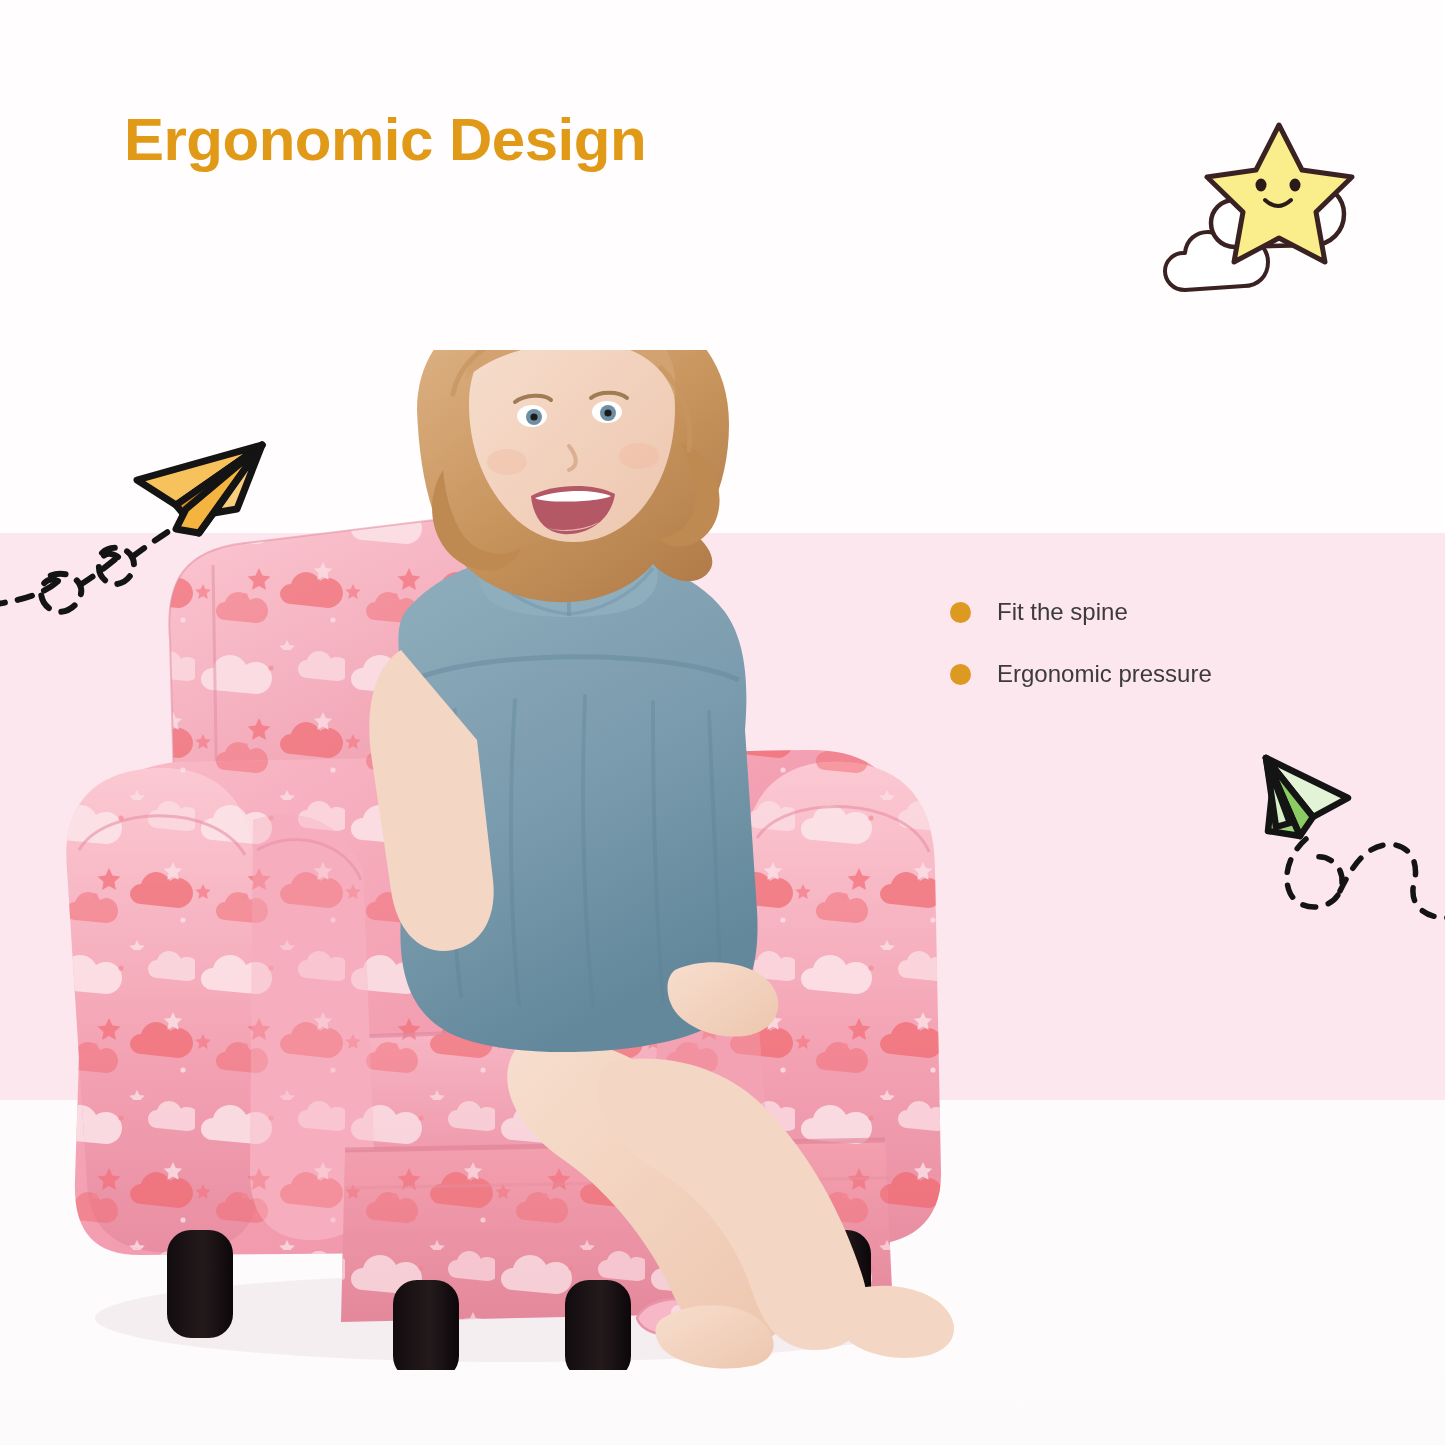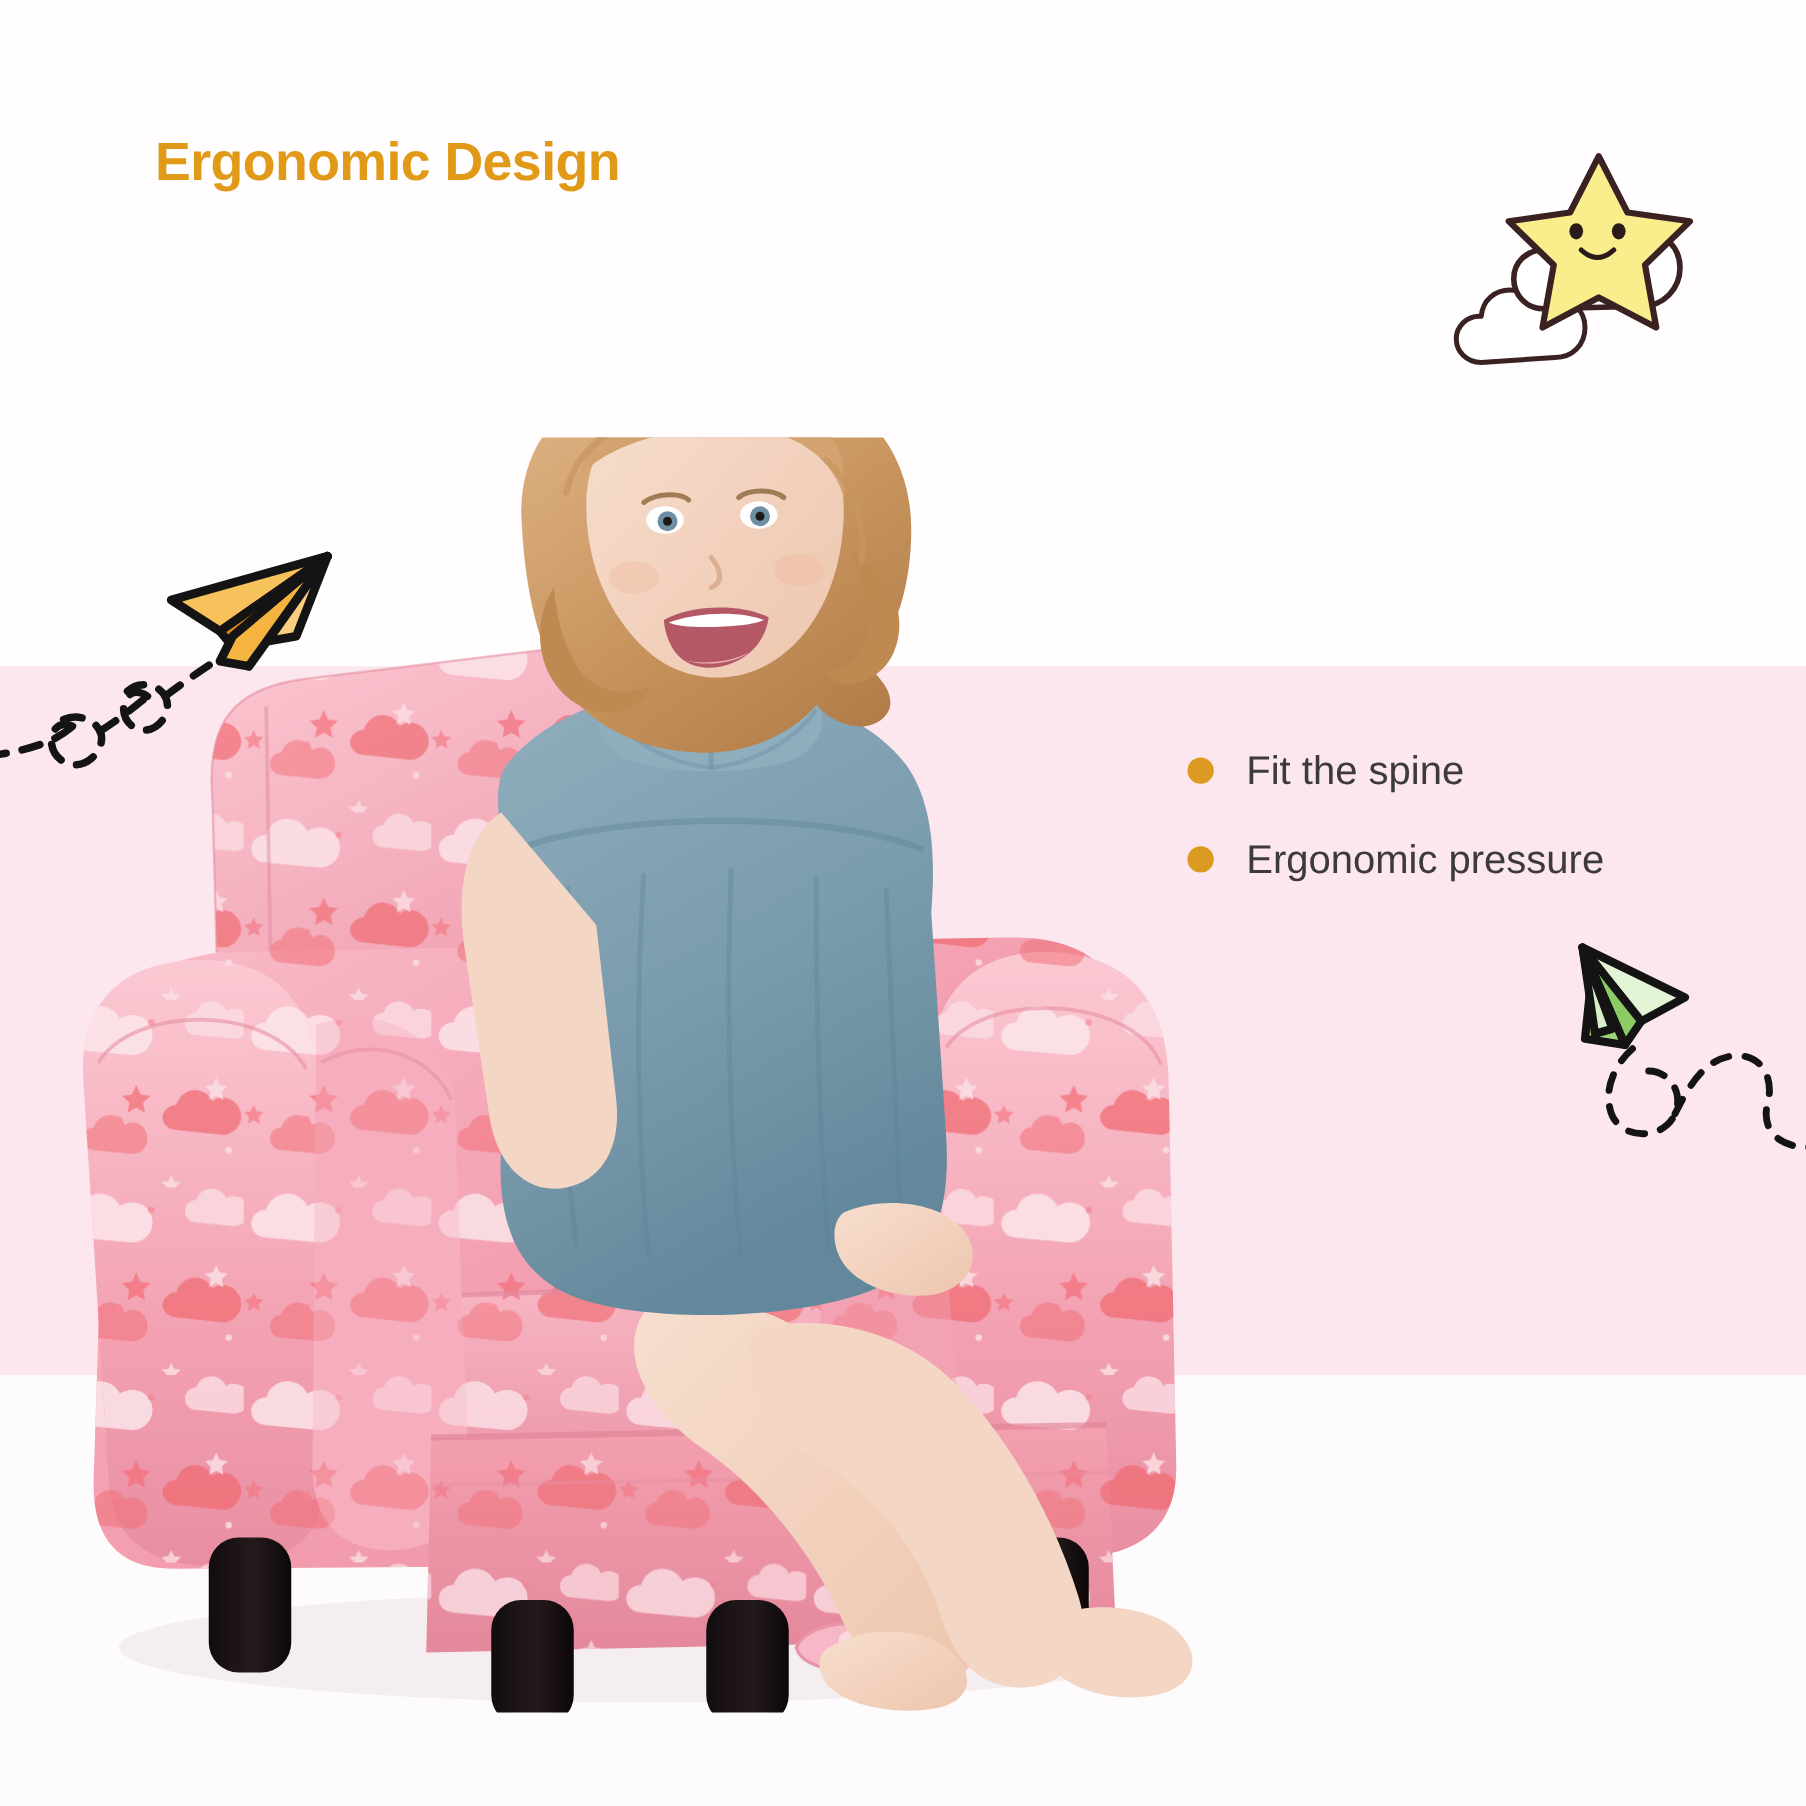--- a/index.html
+++ b/index.html
@@ -14,32 +14,32 @@
 
   
   .band-top{position:absolute;left:0;top:0;width:1445px;height:533px;background:#FFFDFD;}
   .band-pink{position:absolute;left:0;top:533px;width:1445px;height:567px;background:#FCE7EE;}
   .band-bottom{position:absolute;left:0;top:1100px;width:1445px;height:345px;
     background:linear-gradient(180deg,#FEFBFC 0%,#FDFBFB 60%,#FCFAFA 100%);}
 
   
   .headline{
     position:absolute;left:124px;top:108px;
-    font-size:43px;font-weight:700;color:#E09A17;
+    font-size:60px;font-weight:700;color:#E09A17;
     letter-spacing:-0.5px;line-height:1.05;white-space:nowrap;
   }
   .subhead{
     position:absolute;left:139px;top:240px;width:680px;
     font-size:37px;font-weight:300;color:#3B3B3B;line-height:1.52;
   }
 
   .bullets{position:absolute;left:950px;top:598px;width:470px;}
   .bullet-row{display:flex;align-items:center;margin-bottom:34px;}
   .bullet-dot{width:21px;height:21px;border-radius:50%;background:#DD9A22;flex:0 0 auto;}
-  .bullet-label{margin-left:26px;font-size:32px;font-weight:300;color:#3C3A3C;white-space:nowrap;}
+  .bullet-label{margin-left:26px;font-size:24px;font-weight:300;color:#3C3A3C;white-space:nowrap;}
 
   svg{display:block;}
   .abs{position:absolute;}
 </style>
 </head>
 <body>
 
 <div id="stage">
 
   <div class="band-top"></div>

